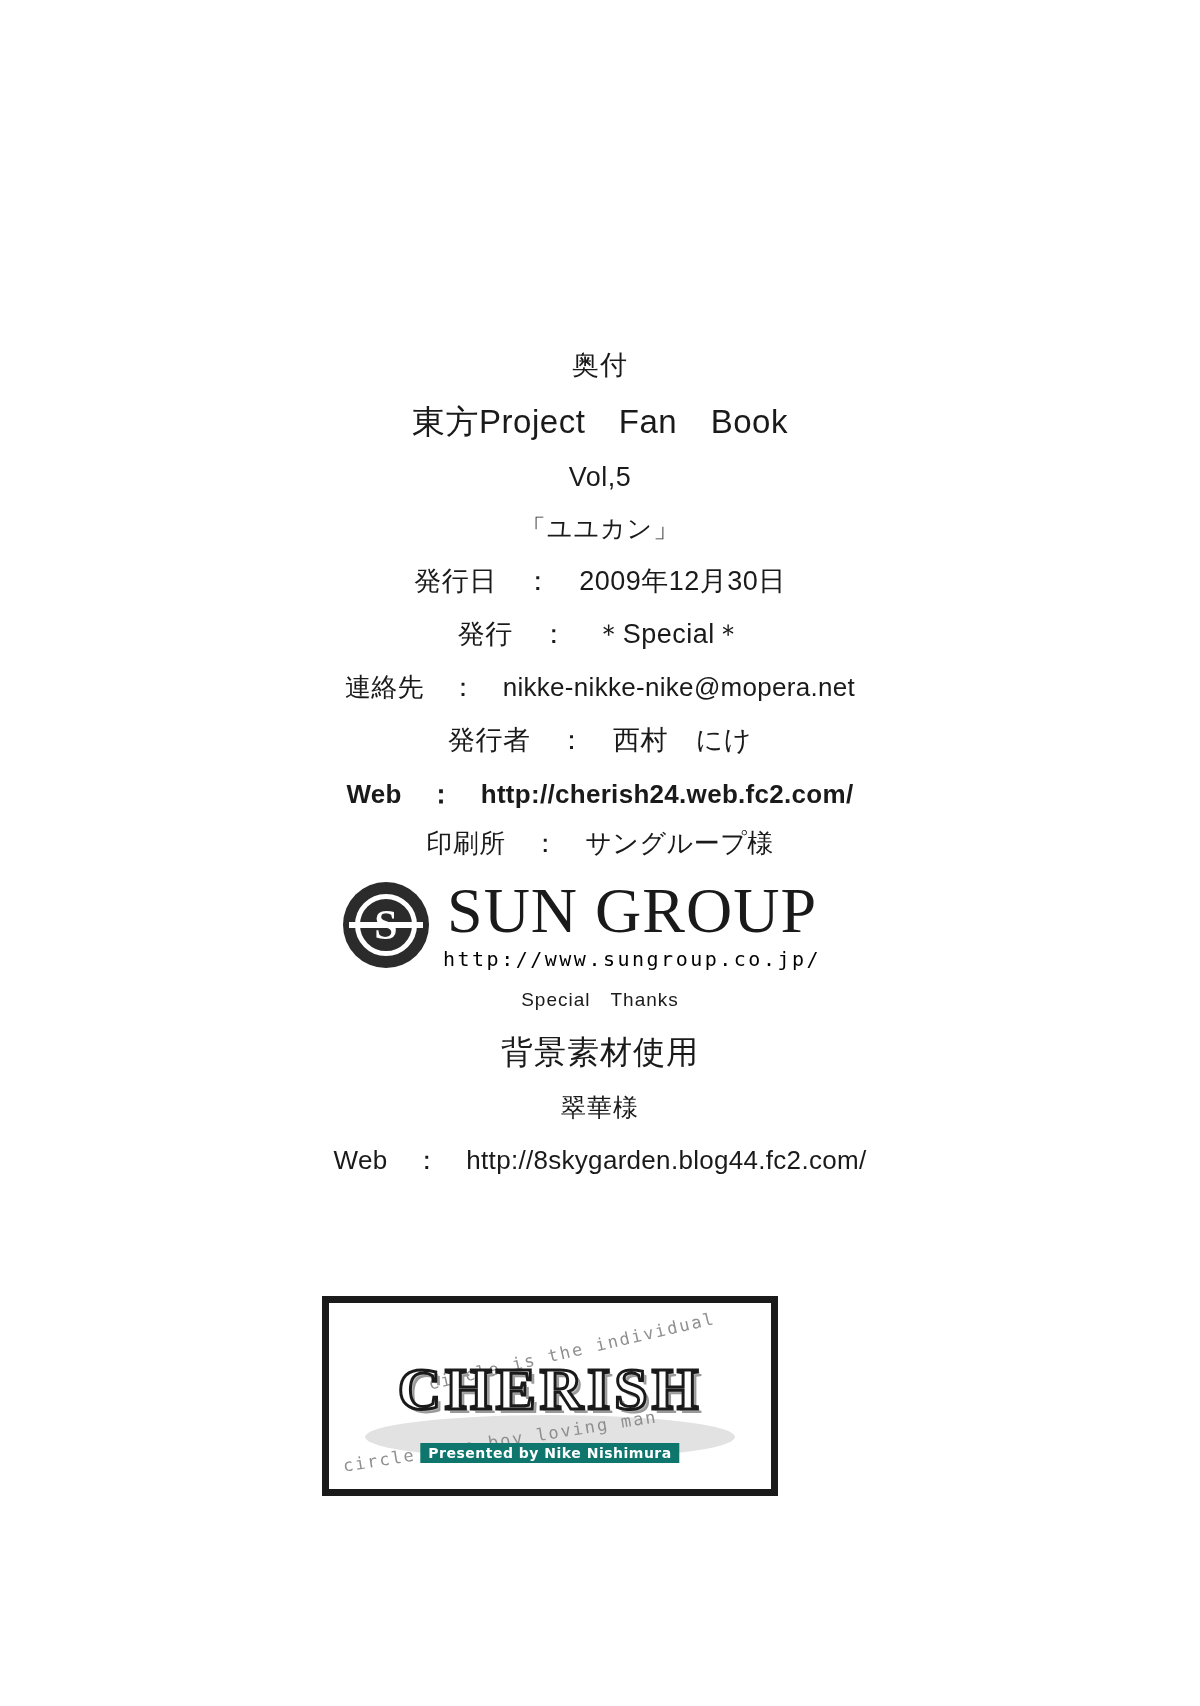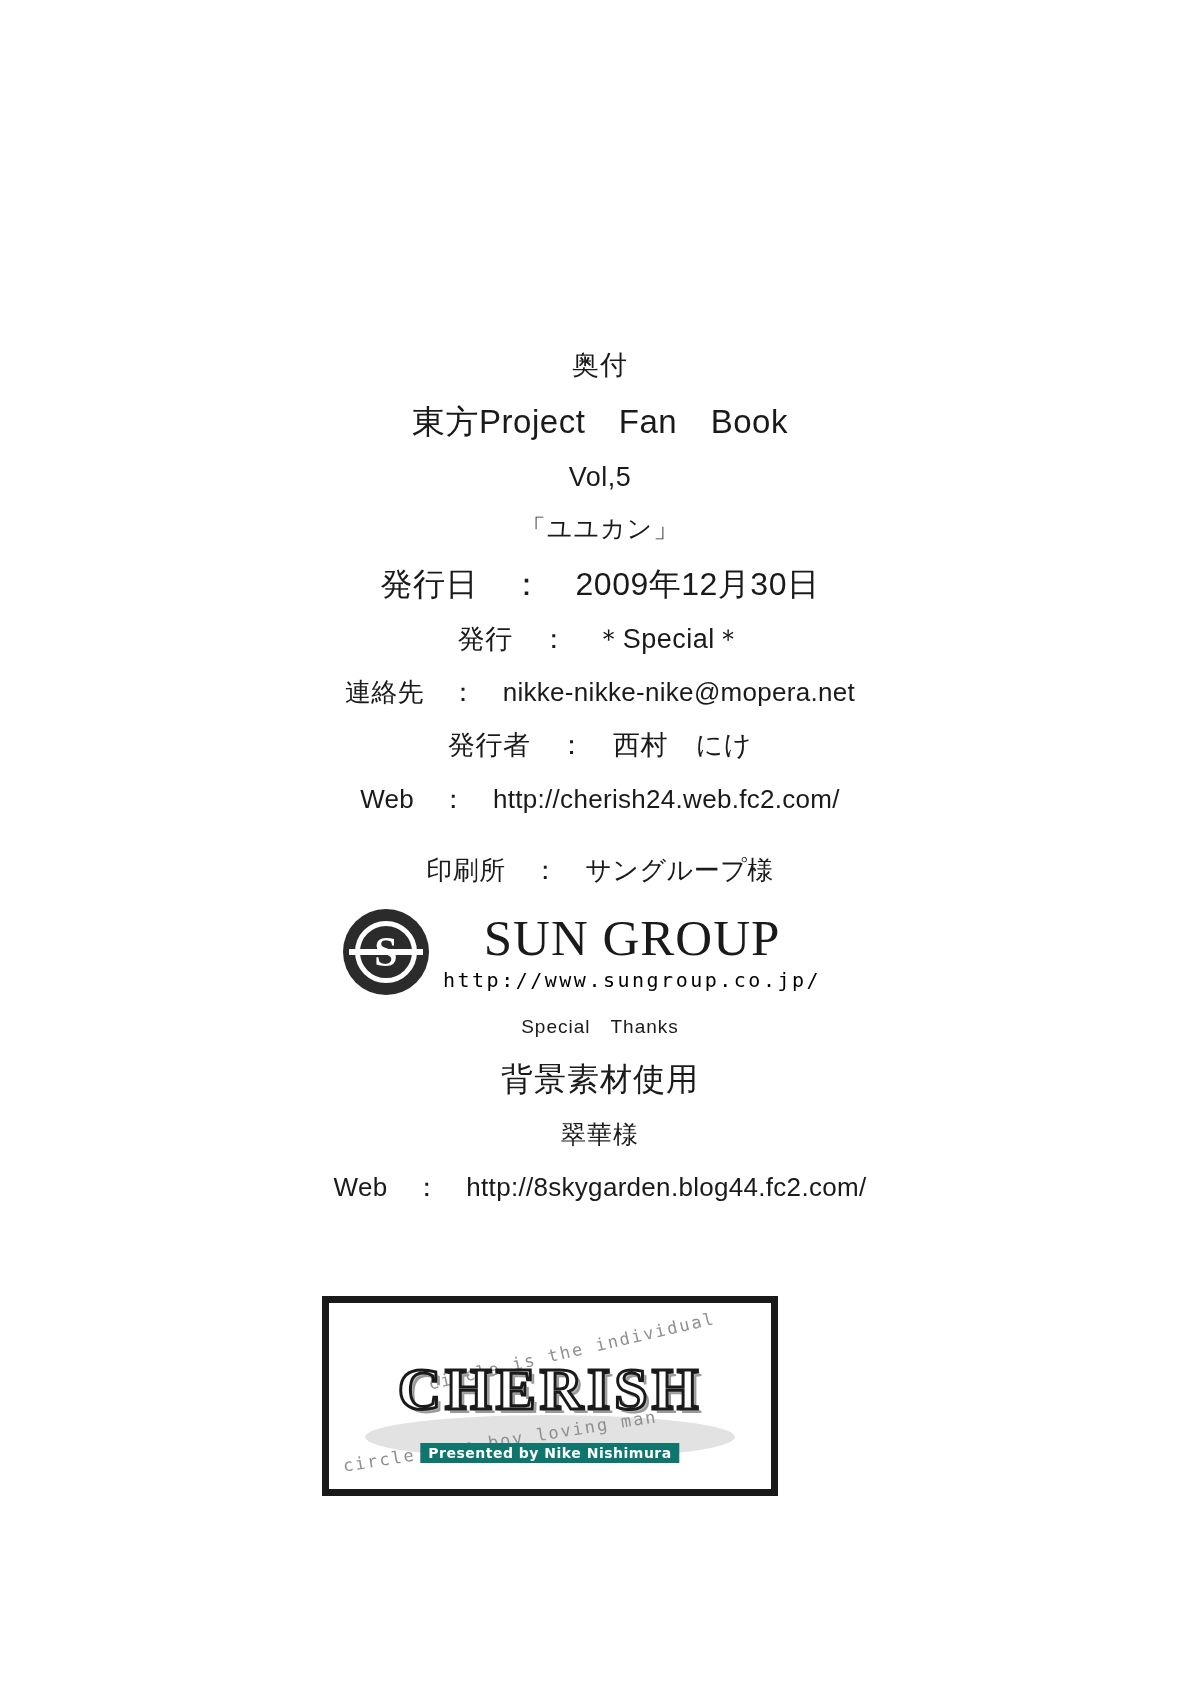--- a/index.html
+++ b/index.html
@@ -34,25 +34,25 @@
   .line {
     text-align: left;
     line-height: 1.0;
     white-space: pre;
     font-weight: 500;
   }
   .l-title      { font-size: 27px; margin-bottom: 26px; letter-spacing: 1px; }
   .l-sub        { font-size: 33px; margin-bottom: 26px; letter-spacing: 0.5px; }
   .l-vol        { font-size: 27px; margin-bottom: 25px; letter-spacing: 0.5px; }
   .l-bookname   { font-size: 25px; margin-bottom: 27px; letter-spacing: 1px; }
-  .l-date       { font-size: 32px; margin-bottom: 26px; letter-spacing: 0.5px; }
+  .l-date       { font-size: 27px; margin-bottom: 26px; letter-spacing: 0.5px; }
   .l-pub        { font-size: 27px; margin-bottom: 26px; letter-spacing: 0.5px; }
   .l-author     { font-size: 27px; margin-bottom: 27px; letter-spacing: 0.5px; }
   .l-contact    { font-size: 26px; margin-bottom: 27px; letter-spacing: 0.3px; }
-  .l-web        { font-size: 26px; margin-bottom: 45px; letter-spacing: 0.3px; }
+  .l-web        { font-size: 26px; margin-bottom: 23px; letter-spacing: 0.3px; font-weight: bold; }
   .l-printer    { font-size: 26px; margin-bottom: 14px; letter-spacing: 0.5px; }
 
   
   .sungroup {
     width: 530px;
     height: 110px;
     position: relative;
     margin-bottom: 10px;
     display: flex;
     align-items: center;
@@ -103,21 +103,21 @@
     background: #ffffff;
     z-index: 1;
   }
   .sg-text {
     display: flex;
     flex-direction: column;
     align-items: center;
   }
   .sg-name {
     font-family: "Liberation Serif", serif;
-    font-size: 51px;
+    font-size: 64px;
     letter-spacing: 1px;
     line-height: 1;
     color: #1a1a1a;
   }
   .sg-url {
     font-family: "DejaVu Sans Mono", monospace;
     font-size: 20px;
     letter-spacing: 2.5px;
     color: #000000;
     margin-top: 4px;

